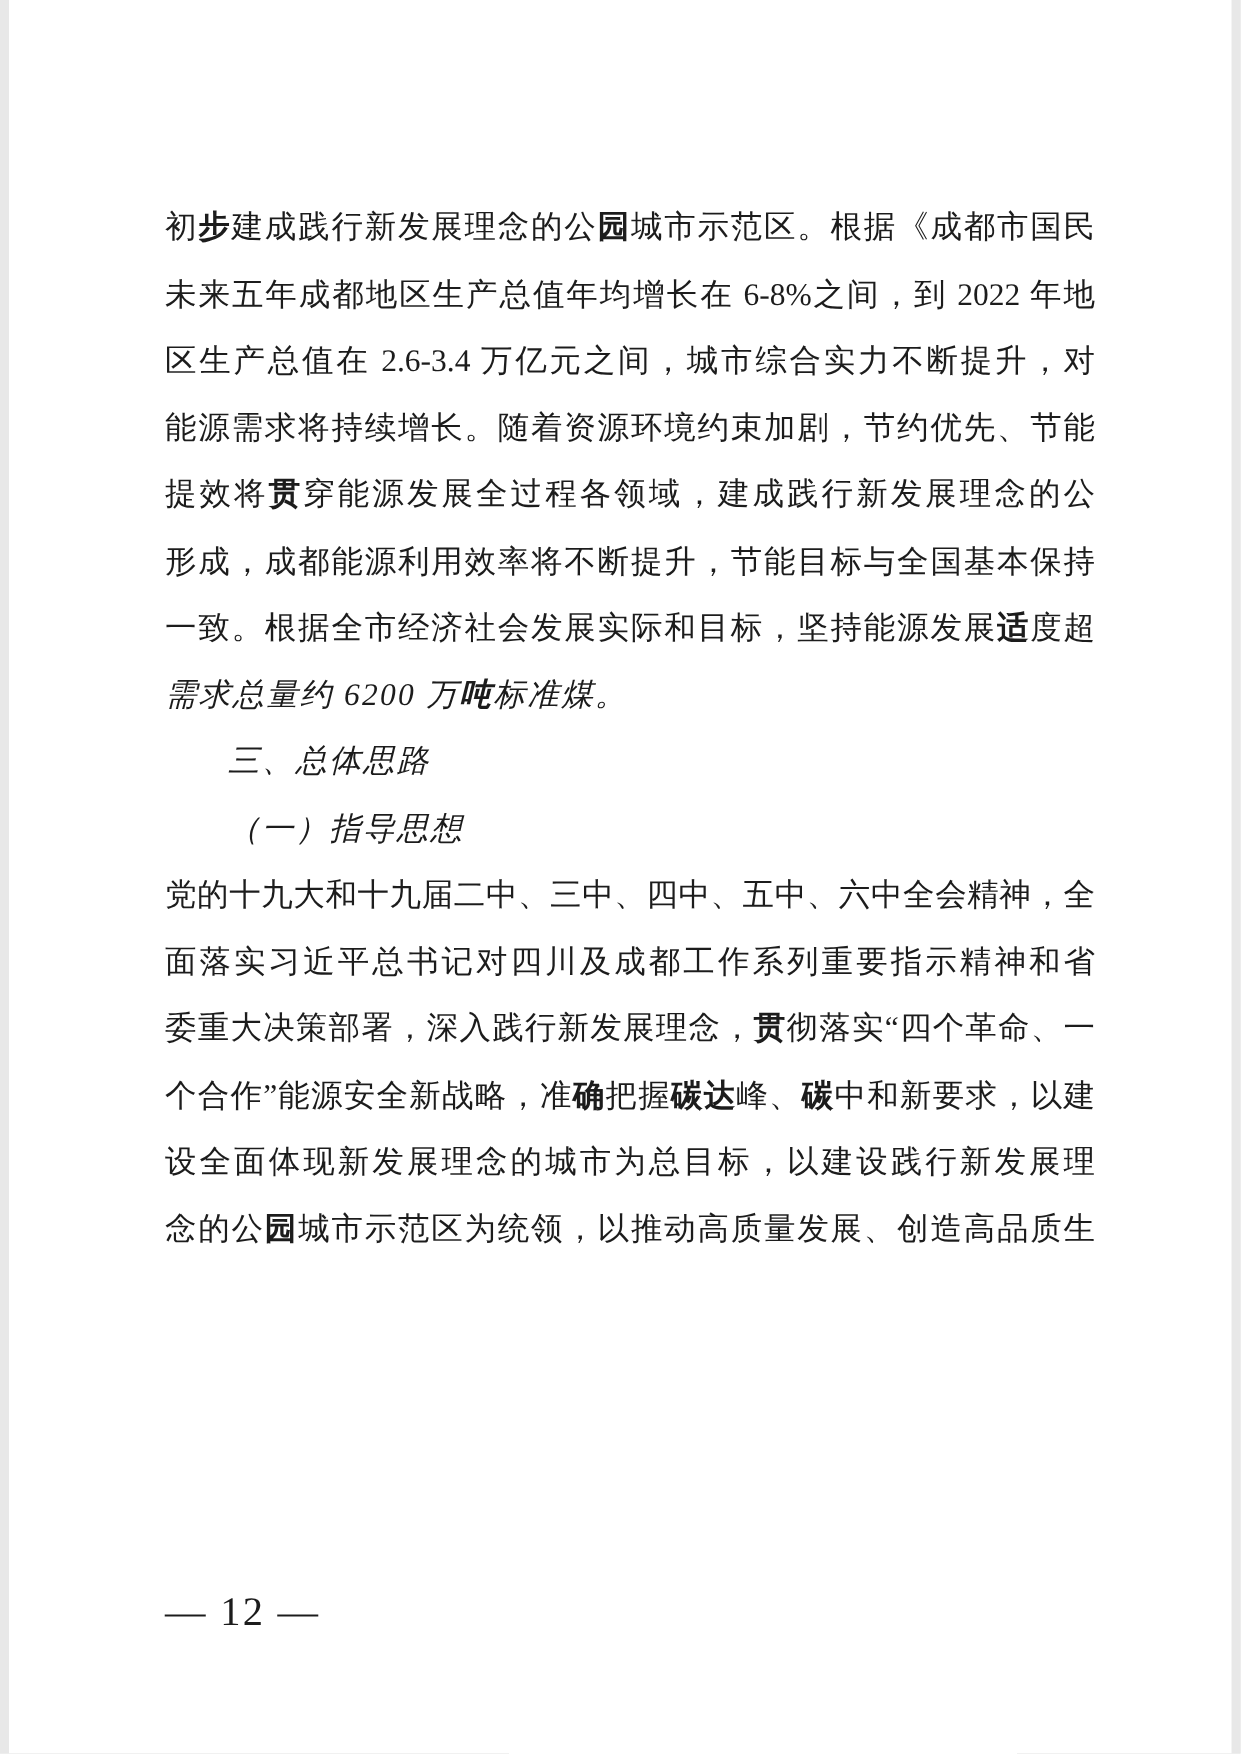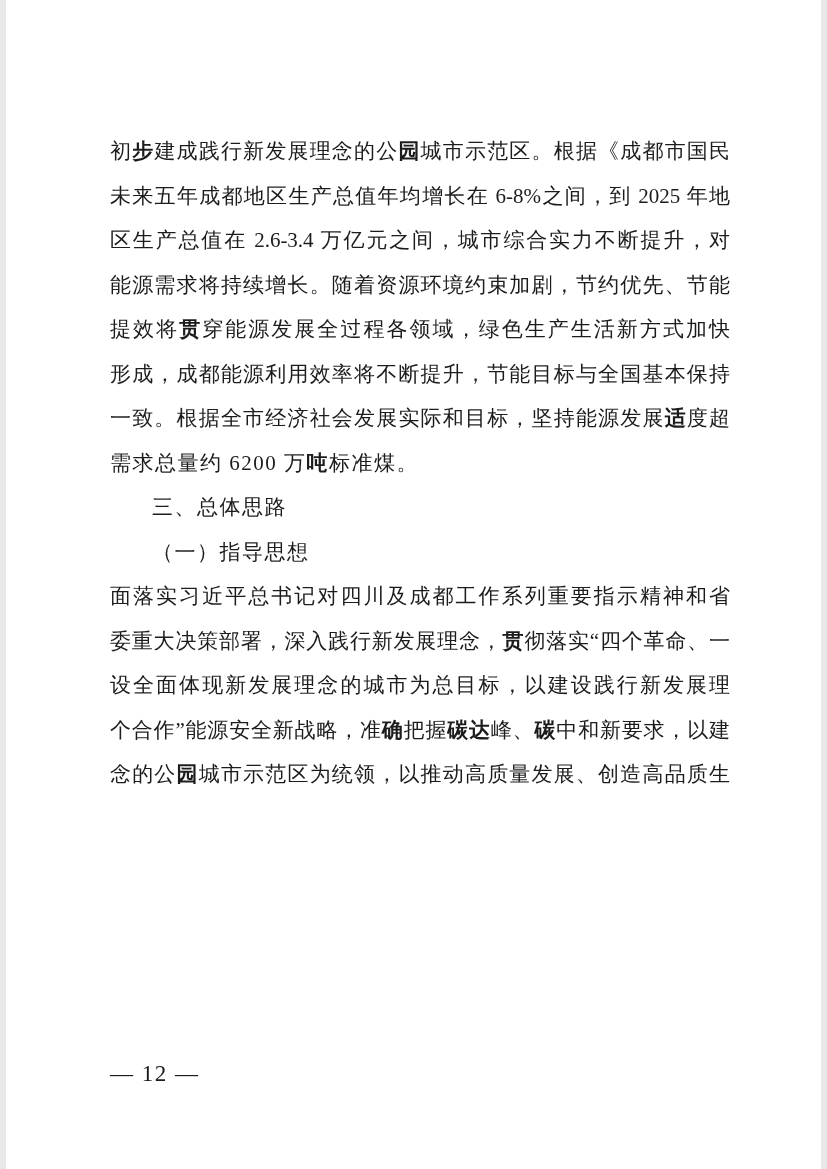--- a/index.html
+++ b/index.html
@@ -30,55 +30,57 @@
     white-space: nowrap;
     overflow: visible;
   }
   .line.justify {
     white-space: normal;
     text-align: justify;
     text-align-last: justify;
   }
   .line.plain {
     letter-spacing: 1.5px;
+    font-style: italic;
   }
   .line.indent {
     text-indent: 42px;
   }
   .bold {
     font-family: "Liberation Sans", "DejaVu Sans", sans-serif;
     font-weight: 700;
   }
   .footer {
     position: absolute;
     left: 104px;
     top: 1052px;
     height: 44px;
     line-height: 44px;
-    font-size: 23px;
+    font-size: 27px;
     letter-spacing: 1.5px;
   }
 </style>
 </head>
 <body>
 
 <div class="page" style="background: rgb(255, 255, 255); color: rgb(28, 28, 28);">
   <div class="doc-body">
       <div class="line justify"><span>初</span><span class="bold">步</span><span>建成践行新发展理念的公</span><span class="bold">园</span><span>城市示范区。根据《成都市国民</span></div>
-      <div class="line justify"><span>未来五年成都地区生产总值年均增长在 6-8%之间，到 2025 年地</span></div>
+      <div class="line justify"><span>未来五年成都地区生产总值年均增长在 6-8%之间，到 2022 年地</span></div>
       <div class="line justify"><span>区生产总值在 2.6-3.4 万亿元之间，城市综合实力不断提升，对</span></div>
       <div class="line justify"><span>能源需求将持续增长。随着资源环境约束加剧，节约优先、节能</span></div>
-      <div class="line justify"><span>提效将</span><span class="bold">贯</span><span>穿能源发展全过程各领域，绿色生产生活新方式加快</span></div>
+      <div class="line justify"><span>提效将</span><span class="bold">贯</span><span>穿能源发展全过程各领域，建成践行新发展理念的公</span></div>
       <div class="line justify"><span>形成，成都能源利用效率将不断提升，节能目标与全国基本保持</span></div>
       <div class="line justify"><span>一致。根据全市经济社会发展实际和目标，坚持能源发展</span><span class="bold">适</span><span>度超</span></div>
       <div class="line plain"><span>需求总量约 6200 万</span><span class="bold">吨</span><span>标准煤。</span></div>
       <div class="line plain indent"><span>三、总体思路</span></div>
       <div class="line plain indent"><span>（一）指导思想</span></div>
+      <div class="line justify"><span>党的十九大和十九届二中、三中、四中、五中、六中全会精神，全</span></div>
       <div class="line justify"><span>面落实习近平总书记对四川及成都工作系列重要指示精神和省</span></div>
       <div class="line justify"><span>委重大决策部署，深入践行新发展理念，</span><span class="bold">贯</span><span>彻落实“四个革命、一</span></div>
+      <div class="line justify"><span>个合作”能源安全新战略，准</span><span class="bold">确</span><span>把握</span><span class="bold">碳达</span><span>峰、</span><span class="bold">碳</span><span>中和新要求，以建</span></div>
       <div class="line justify"><span>设全面体现新发展理念的城市为总目标，以建设践行新发展理</span></div>
-      <div class="line justify"><span>个合作”能源安全新战略，准</span><span class="bold">确</span><span>把握</span><span class="bold">碳达</span><span>峰、</span><span class="bold">碳</span><span>中和新要求，以建</span></div>
       <div class="line justify"><span>念的公</span><span class="bold">园</span><span>城市示范区为统领，以推动高质量发展、创造高品质生</span></div>
     </div>
   <div class="footer">
     <span>— 12 —</span>
   </div>
 </div>
 
 </body></html>

